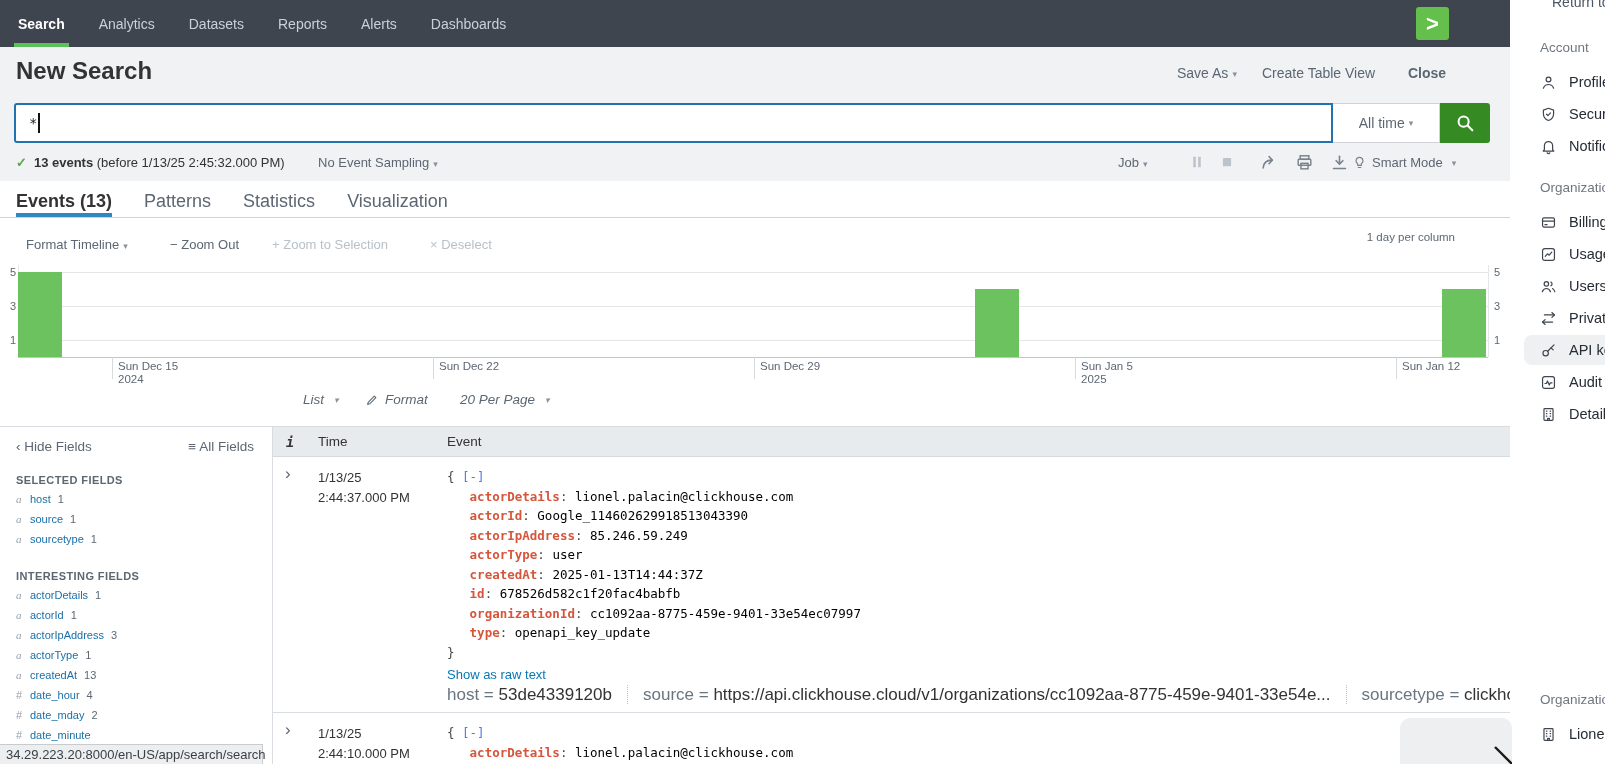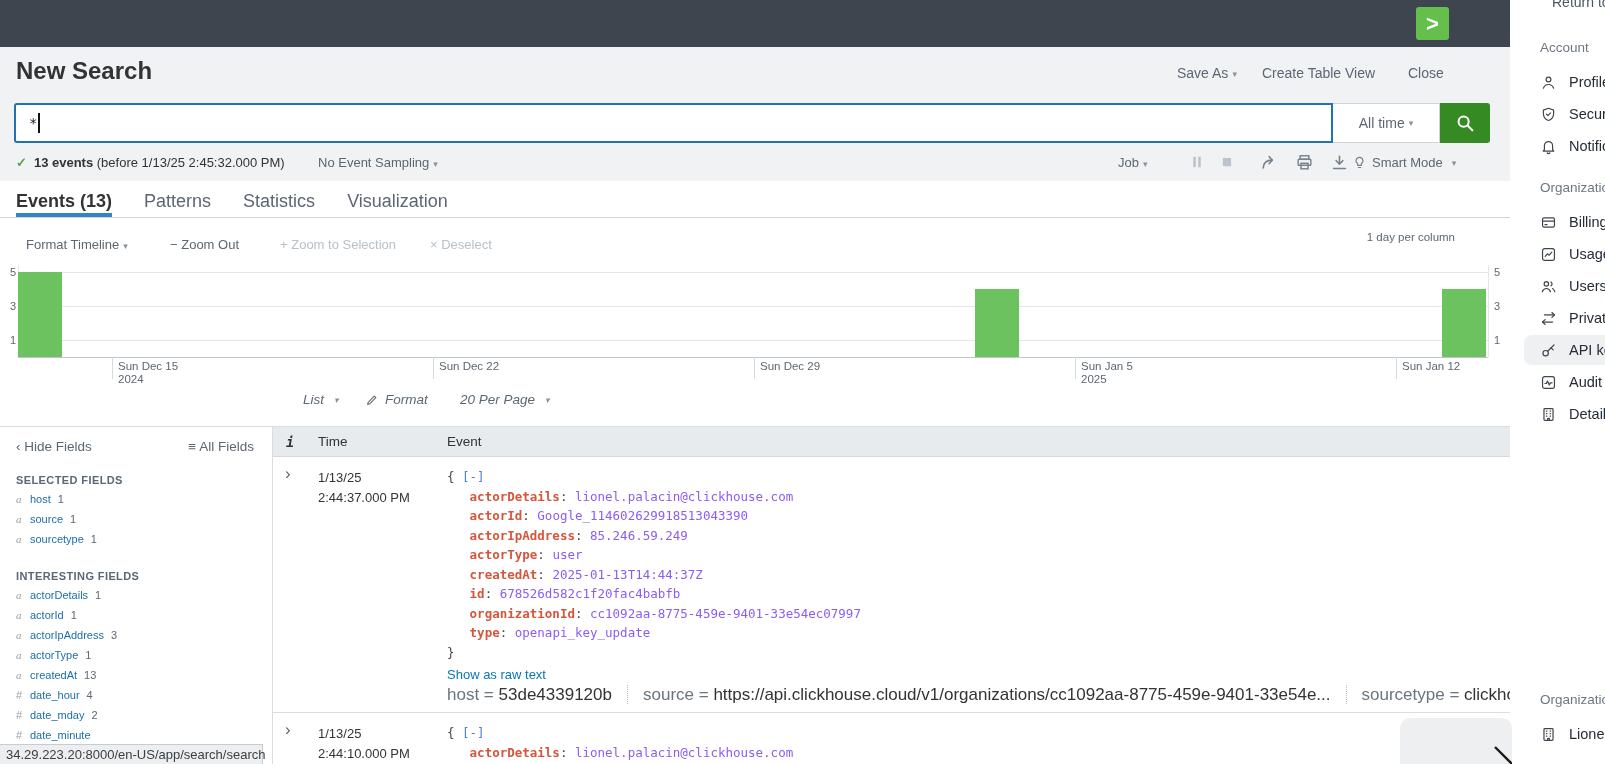--- a/index.html
+++ b/index.html
@@ -89,21 +89,21 @@
   #e-head{height:30px;background:#e8ebee;border-bottom:1px solid #d6dade;position:relative;font-size:13.5px;color:#333;}
   #e-head .hi{position:absolute;left:13px;top:7px;font-family:"DejaVu Sans Mono",monospace;font-style:italic;font-weight:bold;}
   #e-head .ht{position:absolute;left:45px;top:7px;}
   #e-head .he{position:absolute;left:174px;top:7px;}
   .evt-row{position:relative;border-bottom:1px solid #d9dde1;padding:10px 0 8px 0;}
   .evt-exp{position:absolute;left:12px;top:8px;font-size:17px;color:#5c6773;cursor:pointer;line-height:18px;}
   .evt-time{position:absolute;left:45px;top:11px;width:125px;font-size:13px;color:#333;line-height:20px;}
   .evt-body{margin-left:174px;font-family:"DejaVu Sans Mono",monospace;font-size:12.5px;line-height:19.5px;color:#444;}
   .jline{white-space:pre;}
   .jkey{color:#d6563c;font-weight:bold;}
-  .jval{color:#8b5cf6;cursor:pointer;}
+  .jval{color:#000000;cursor:pointer;}
   .jlink{color:#4e7de0;cursor:pointer;}
   .rawlink{font-family:"Liberation Sans",sans-serif;font-size:13px;color:#0877b3;margin-top:3px;cursor:pointer;}
   .meta{display:flex;margin-top:0;font-family:"Liberation Sans",sans-serif;font-size:17px;color:#333;}
   .meta .mitem{white-space:nowrap;}
   .meta .mitem + .mitem{border-left:1px dotted #b9c0c6;margin-left:15px;padding-left:15px;}
   .mlabel{color:#697581;}
   .mval{color:#333;cursor:pointer;}
 
   
   #rpanel{position:absolute;left:1510px;top:0;width:95px;height:764px;background:#fff;overflow:hidden;z-index:20;}
@@ -120,31 +120,39 @@
              border-right:1px solid #c8cccf;font-size:13px;color:#3a3f44;line-height:19px;padding-left:6px;z-index:50;white-space:nowrap;}
   svg{display:block;}
 </style>
 </head>
 <body>
 
 <div id="root">
   <div id="splunk">
 
     <div id="topnav">
+      <div id="nav-items">
+          <div class="nav-item active">Search</div>
+          <div class="nav-item">Analytics</div>
+          <div class="nav-item">Datasets</div>
+          <div class="nav-item">Reports</div>
+          <div class="nav-item">Alerts</div>
+          <div class="nav-item">Dashboards</div>
+        </div>
       <div id="logo">
         <span>&gt;</span>
       </div>
     </div>
 
     <div id="grayband"></div>
     <h1 id="page-title">New Search</h1>
     <div id="hdr-actions">
         <div class="hdr-action" style="left: 1177px;">Save As<span class="caret">▾</span></div>
         <div class="hdr-action" style="left: 1262px;">Create Table View</div>
-        <div class="hdr-action" style="left: 1408px;">Close</div>
+        <div class="hdr-action" style="left: 1408px; font-weight: bold;">Close</div>
       </div>
 
     <div id="searchbar">
       <div id="q">
         <span>*</span>
           <span id="caret-bar"></span>
       </div>
       <div id="timepick">
         <span>All time</span>
           <span class="caret">▾</span>
@@ -216,21 +224,21 @@
         <div class="tab active">Events (13)</div>
         <div class="tab">Patterns</div>
         <div class="tab">Statistics</div>
         <div class="tab">Visualization</div>
       </div>
     <div id="tabline"></div>
 
     <div id="tl-controls">
       <div class="tlc" style="left:26px"><span>Format Timeline</span><span class="caret">▾</span></div>
       <div class="tlc" style="left:170px"><span>−&nbsp;</span><span>Zoom Out</span></div>
-      <div class="tlc dis" style="left:280px"><span>+&nbsp;</span><span>Zoom to Selection</span></div>
+      <div class="tlc dis" style="left:272px"><span>+&nbsp;</span><span>Zoom to Selection</span></div>
       <div class="tlc dis" style="left:430px"><span>×&nbsp;</span><span>Deselect</span></div>
       <div id="tl-scale">1 day per column</div>
     </div>
     <div id="chart">
         <div class="gridline" style="top: 17px;"></div>
         <div class="ylab" style="left: 2px; top: 11px; text-align: right;">5</div>
         <div class="ylab" style="left: 1494px; top: 11px;">5</div>
         <div class="gridline" style="top: 51px;"></div>
         <div class="ylab" style="left: 2px; top: 45px; text-align: right;">3</div>
         <div class="ylab" style="left: 1494px; top: 45px;">3</div>

